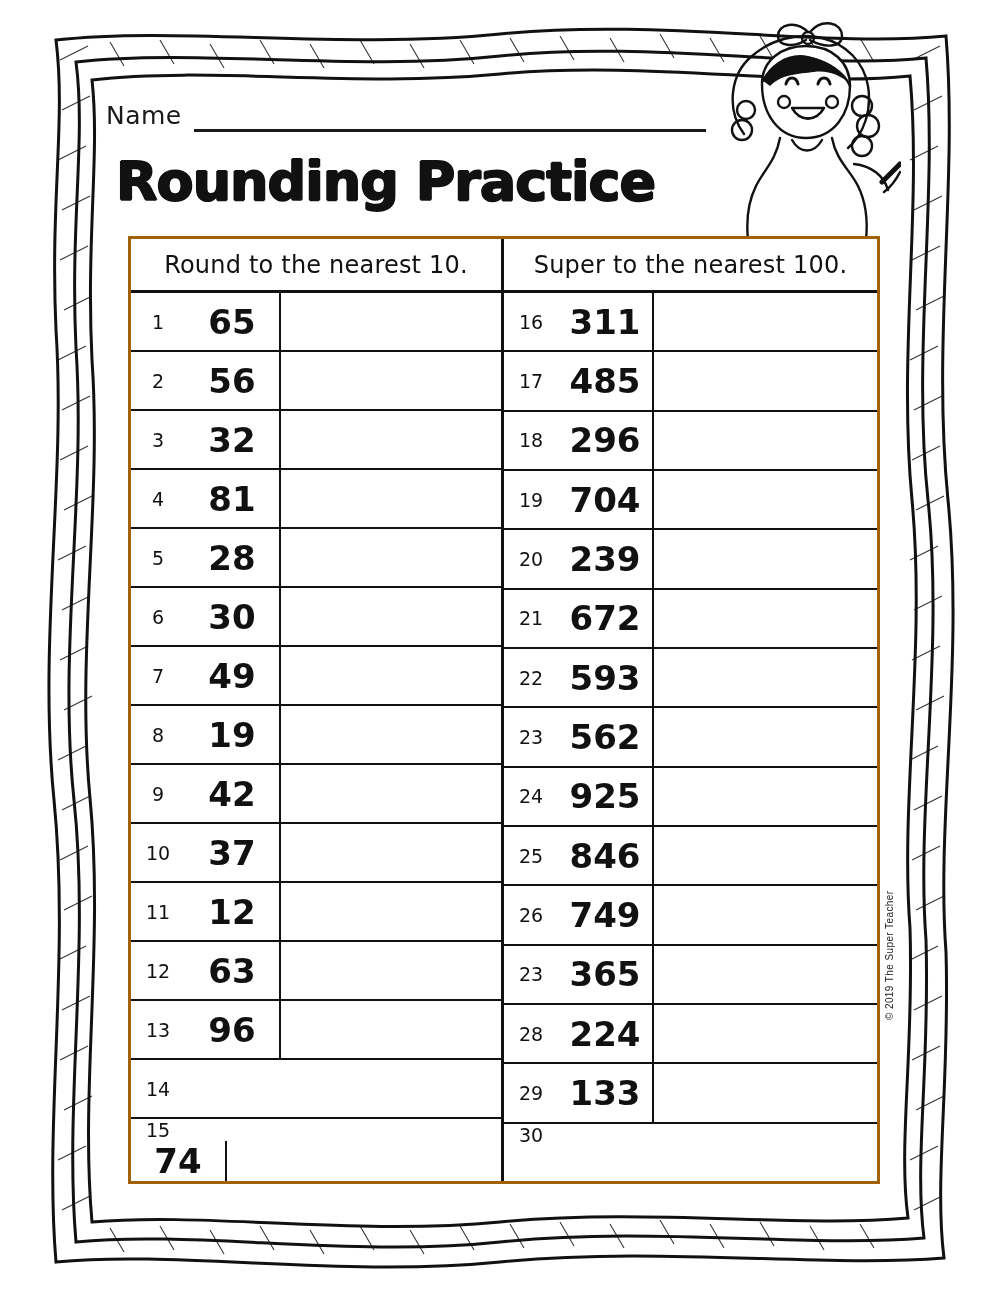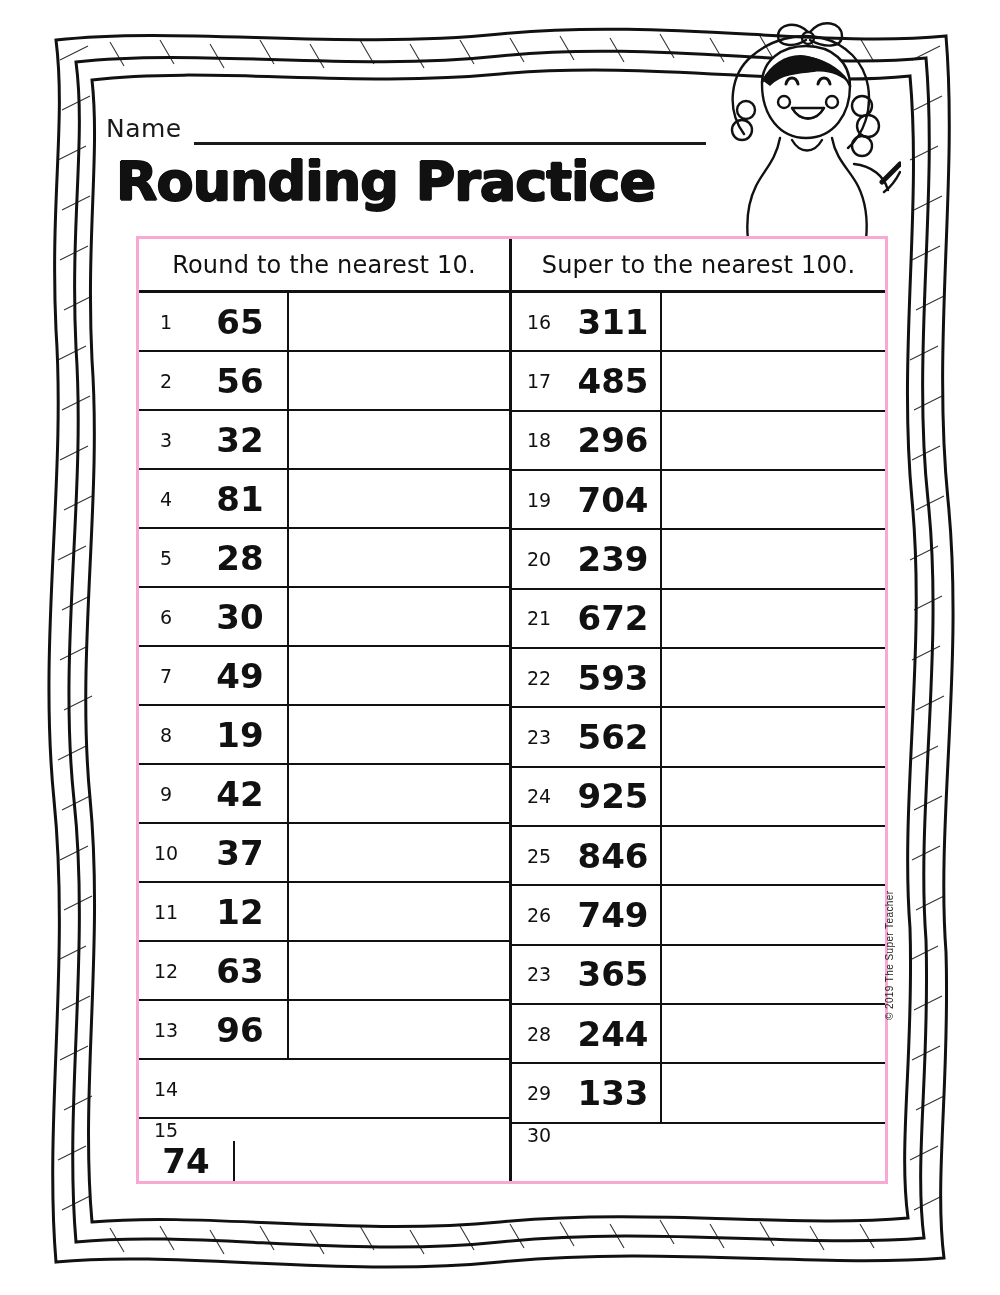--- a/index.html
+++ b/index.html
@@ -27,21 +27,21 @@
     left: 0; top: 0;
     width: 1000px;
     height: 1295px;
     pointer-events: none;
   }
 
   
   .name-row {
     position: absolute;
     left: 106px;
-    top: 105px;
+    top: 92px;
     width: 600px;
     height: 40px;
     display: flex;
     align-items: flex-end;
   }
   .name-label {
     font-family: "DejaVu Sans", sans-serif;
     font-size: 25px;
     color: #1a1a1a;
     letter-spacing: 0.5px;
@@ -74,25 +74,25 @@
     position: absolute;
     left: 686px;
     top: 14px;
     width: 215px;
     height: 230px;
   }
 
   
   .sheet {
     position: absolute;
-    left: 136px;
+    left: 128px;
     top: 236px;
     width: 752px;
     height: 948px;
-    border: 3px solid #f9a8d4;
+    border: 3px solid #a16207;
     box-sizing: border-box;
     display: flex;
     background: #fff;
   }
   .half {
     width: 50%;
     box-sizing: border-box;
     display: flex;
     flex-direction: column;
   }
@@ -411,21 +411,21 @@
           <div class="cell-value">749</div>
           <div class="cell-answer"></div>
         </div>
         <div class="row">
           <div class="cell-num">23</div>
           <div class="cell-value">365</div>
           <div class="cell-answer"></div>
         </div>
         <div class="row">
           <div class="cell-num">28</div>
-          <div class="cell-value">244</div>
+          <div class="cell-value">224</div>
           <div class="cell-answer"></div>
         </div>
         <div class="row">
           <div class="cell-num">29</div>
           <div class="cell-value">133</div>
           <div class="cell-answer"></div>
         </div>
         <div class="row">
           <div class="cell-num">30</div>
           <div class="cell-answer"></div>

